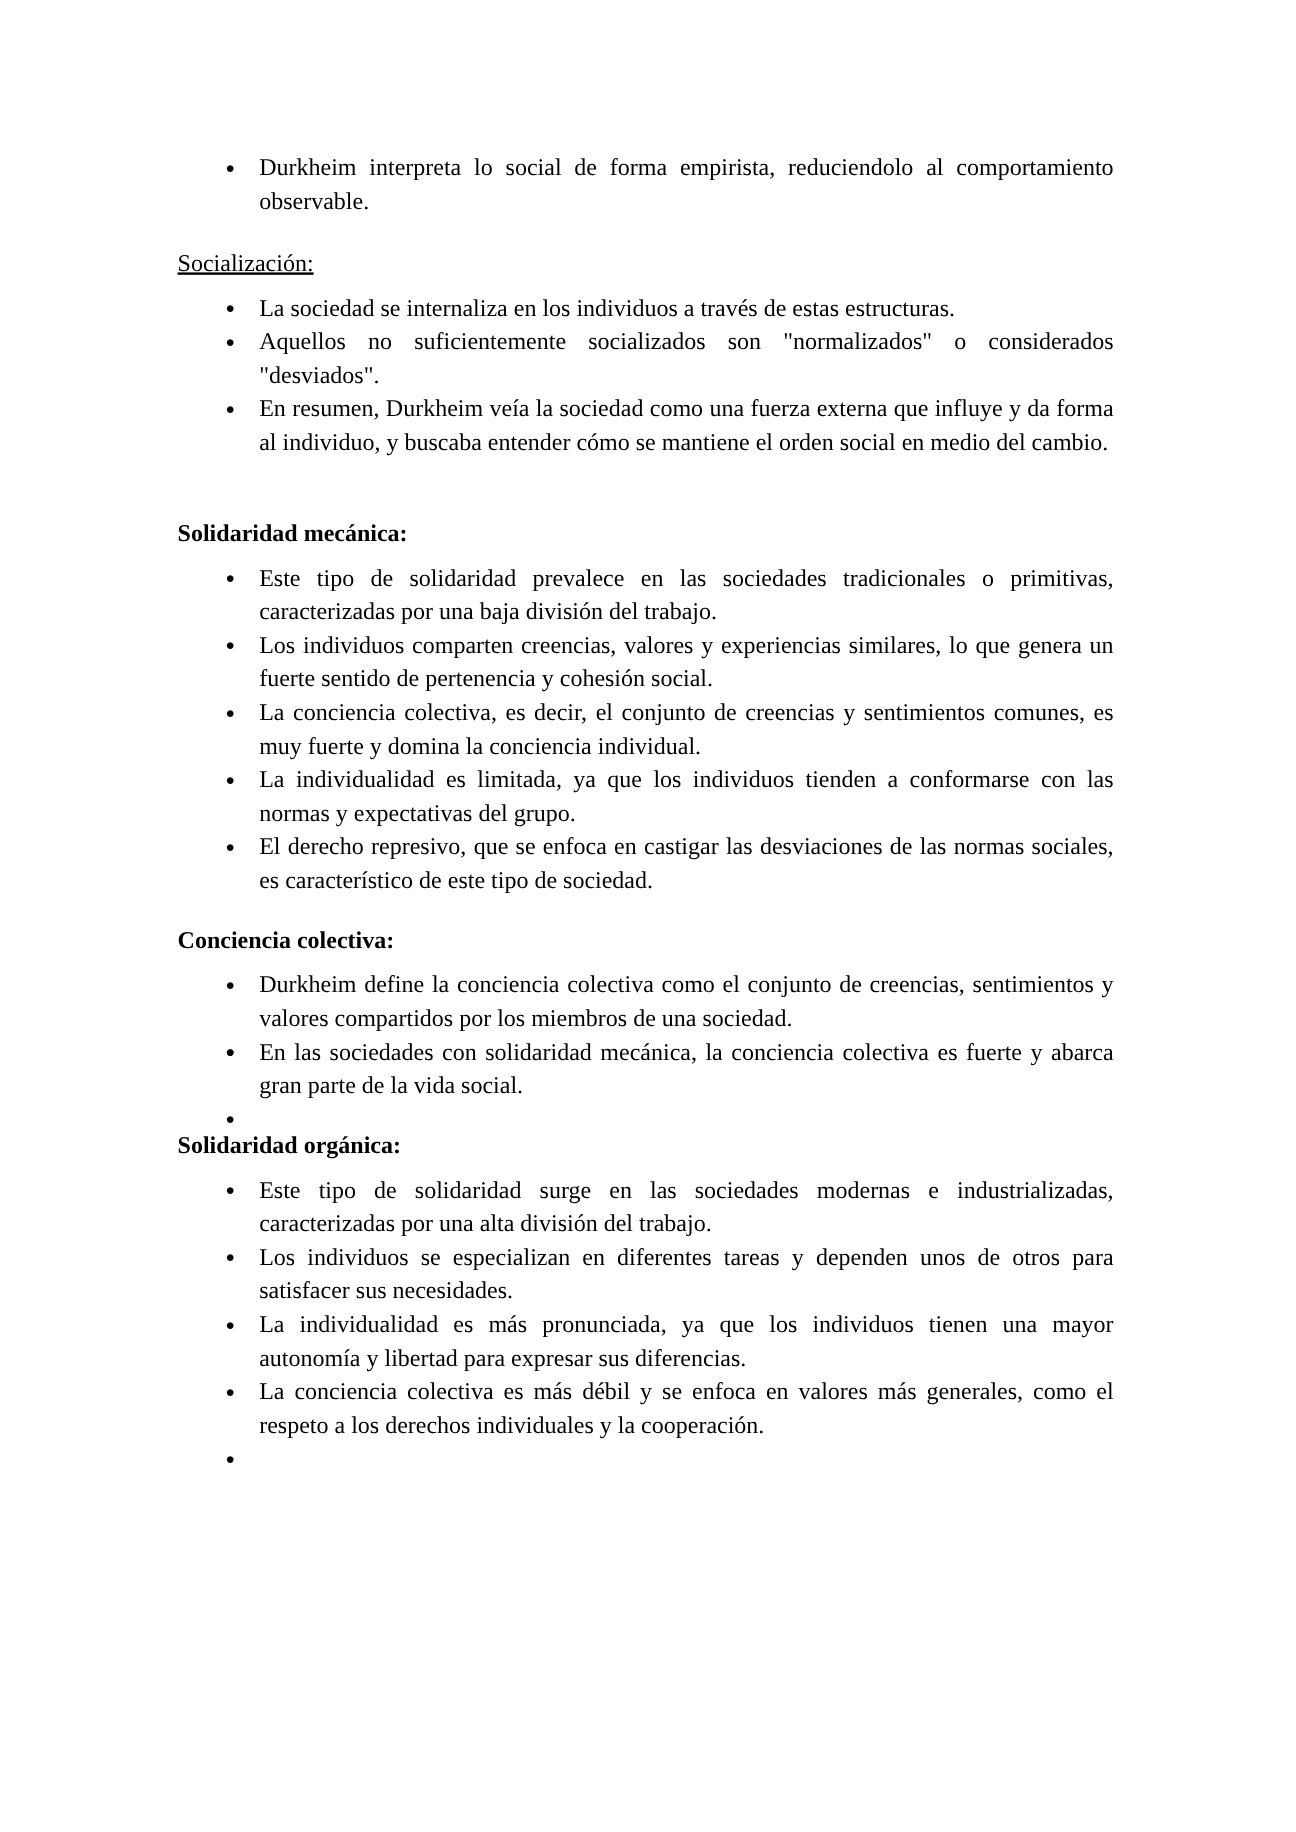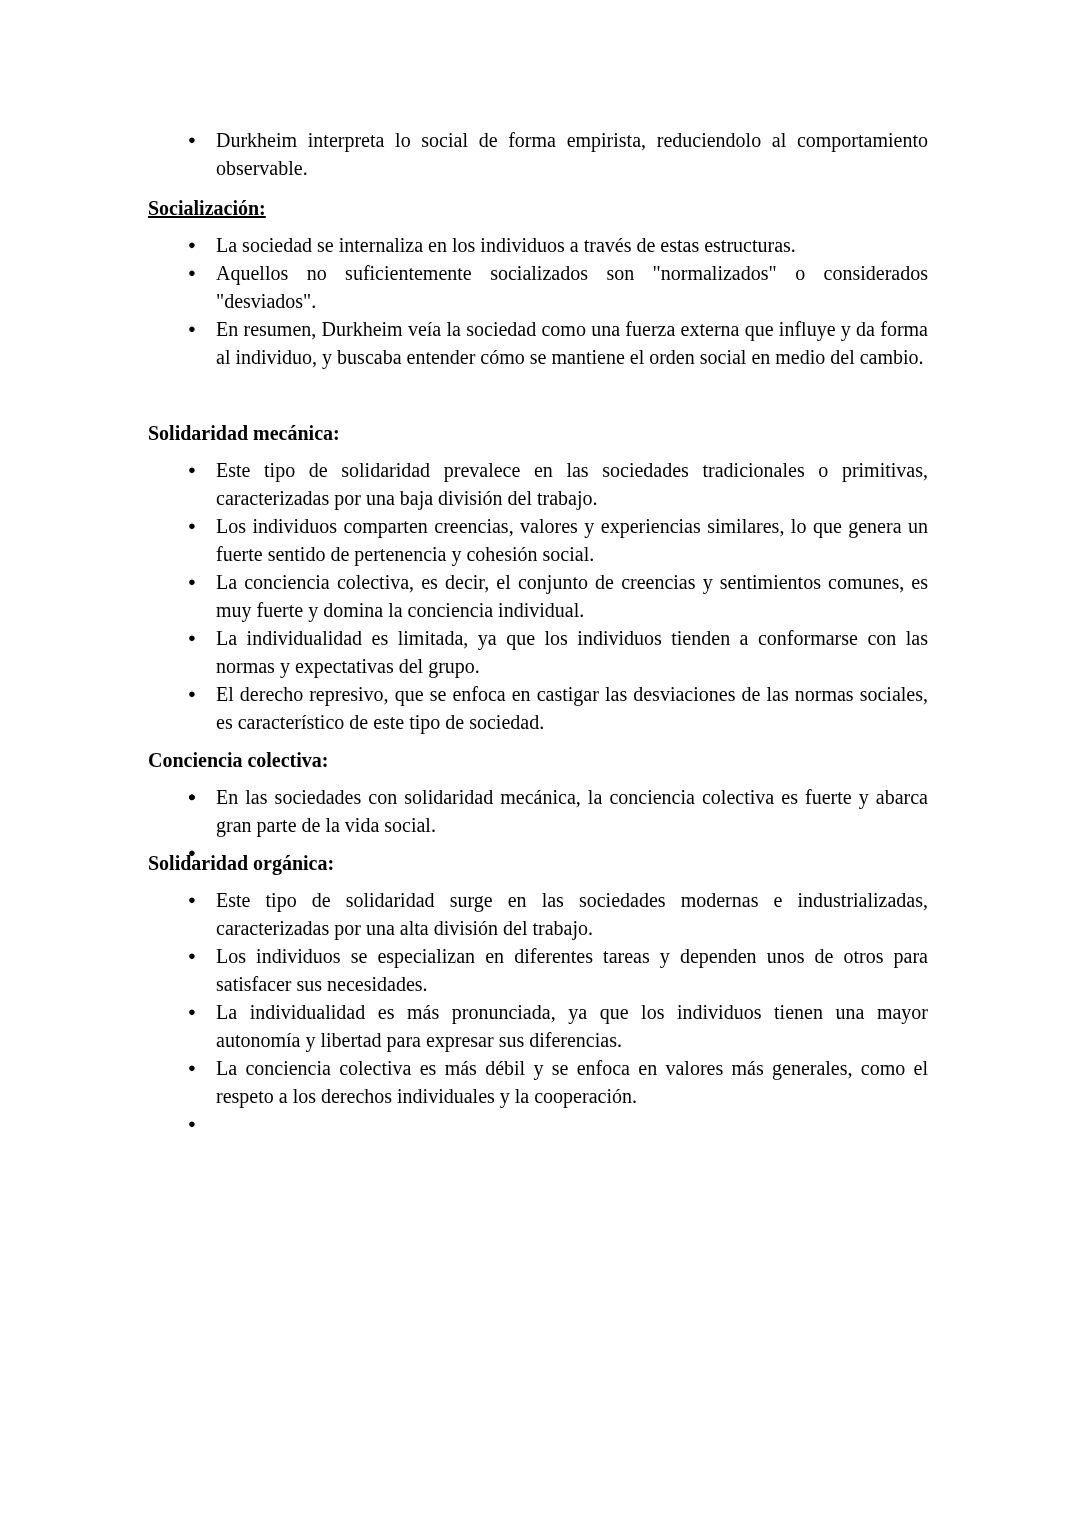--- a/index.html
+++ b/index.html
@@ -20,23 +20,23 @@
     overflow: hidden;
   }
   .heading {
     font-size: 20px;
     line-height: 28px;
     font-weight: normal;
     margin: 0 0 9px 0;
   }
   .heading.underline { text-decoration: underline; }
   .heading.bold { font-weight: bold; }
-  .mt-section   { margin-top: 12px; font-weight: bold; }
+  .mt-section   { margin-top: 24px; }
   .mt-big       { margin-top: 48px; }
-  .mt-normal    { margin-top: 10px; }
+  .mt-normal    { margin-top: 22px; }
   ul.bullets {
     list-style: none;
     margin: 0;
     padding: 0;
   }
   ul.bullets li {
     position: relative;
     padding-left: 68px;
     line-height: 28px;
     text-align: justify;
@@ -98,20 +98,21 @@
     <li>
       <span class="marker">●</span>
       <span>El derecho represivo, que se enfoca en castigar las desviaciones de las normas sociales, es característico de este tipo de sociedad.</span>
     </li>
   </ul>
 
   <h2 class="heading bold mt-normal">Conciencia colectiva:</h2>
   <ul class="bullets">
     <li>
       <span class="marker">●</span>
+      <span>Durkheim define la conciencia colectiva como el conjunto de creencias, sentimientos y valores compartidos por los miembros de una sociedad.</span>
     </li>
     <li>
       <span class="marker">●</span>
     </li>
     <li>
       <span class="marker">●</span>
       <span>En las sociedades con solidaridad mecánica, la conciencia colectiva es fuerte y abarca gran parte de la vida social.</span>
     </li>
     <li>
       <span class="marker">●</span>

